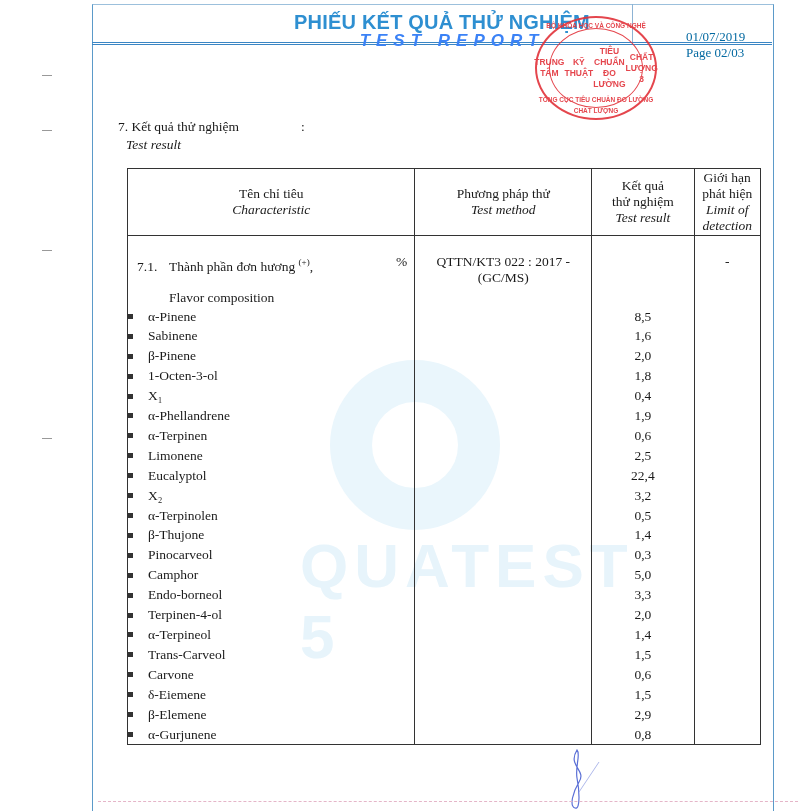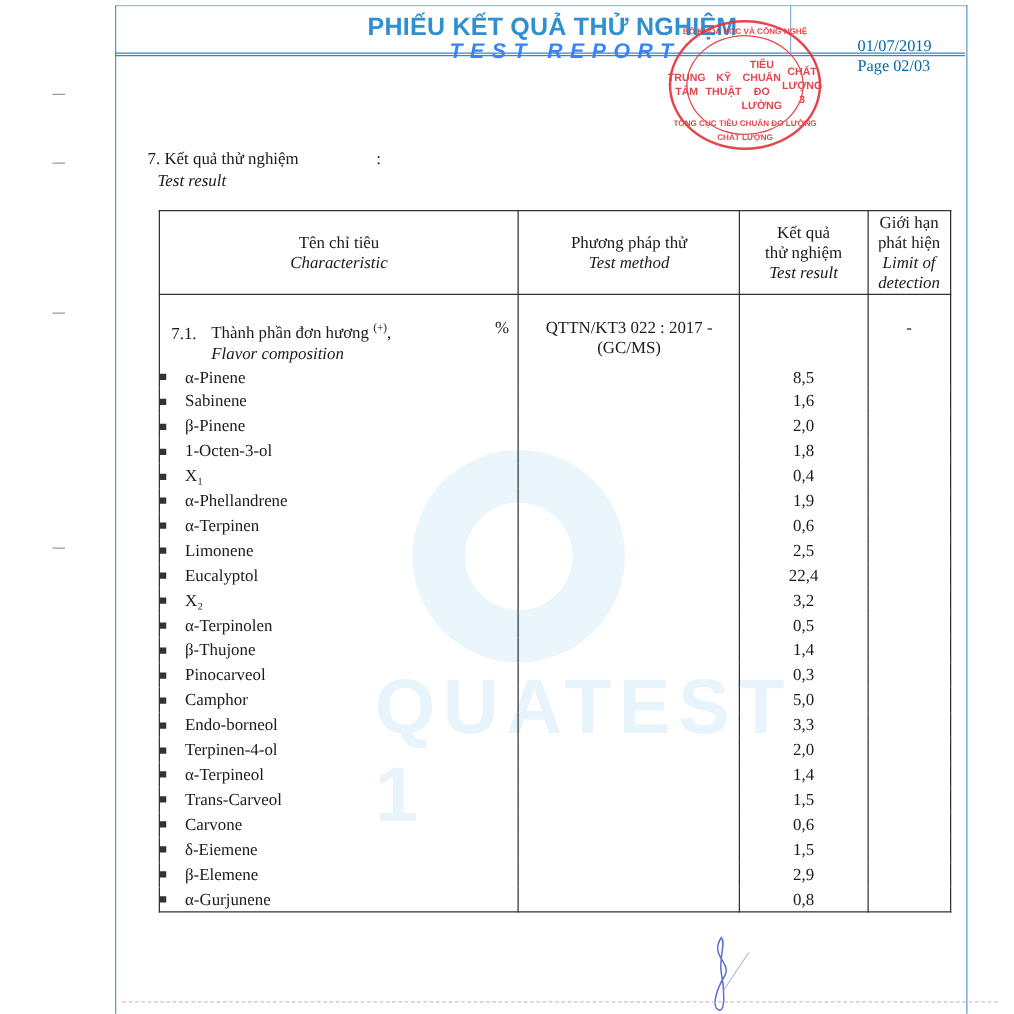--- a/index.html
+++ b/index.html
@@ -88,21 +88,21 @@
     table.results thead th .en { font-style: italic; }
     table.results tbody tr:last-child td { border-bottom: 1px solid #333; }
     .col-char { width: 278px; margin-top: 20px; }
     .col-method { width: 170px; }
     .col-result { width: 97px; }
     .col-lod { width: 62px; }
     .group-row td { padding-top: 18px; }
     .group-head { position: relative; padding-left: 8px; line-height: 16px; }
     .group-head .num { display: inline-block; width: 32px; }
     .group-head .unit { position: absolute; right: 6px; top: 0; }
-    .group-head .en { font-style: italic; padding-left: 32px; display: block; }
+    .group-head .en { padding-left: 32px; display: block; margin-top: 15px; }
     .method-text { text-align: center; line-height: 16px; }
     .lod-text { text-align: center; }
     .item-row td { line-height: 19.9px; height: 19.9px; padding: 0; }
     .item-name { padding-left: 20px; }
     .bullet {
       display: inline-block; width: 5px; height: 5px; background: #333;
       margin-right: 15px; vertical-align: middle; position: relative; top: -1px;
     }
     .item-value { text-align: center; }
     .signature {
@@ -142,21 +142,21 @@
   <div class="ring-top">BỘ KHOA HỌC VÀ CÔNG NGHỆ</div>
   <div>TRUNG TÂM</div>
   <div>KỸ THUẬT</div>
   <div>TIÊU CHUẨN ĐO LƯỜNG</div>
   <div>CHẤT LƯỢNG 3</div>
   <div class="ring-bottom">TỔNG CỤC TIÊU CHUẨN ĐO LƯỜNG CHẤT LƯỢNG</div>
 </div>
 
 <div class="watermark">
   <div class="circle"></div>
-  <div class="text">QUATEST 1</div>
+  <div class="text">QUATEST 5</div>
 </div>
 
 <div class="section-title">
   <div>7. Kết quả thử nghiệm</div>
   <span class="colon">:</span>
   <div class="en">Test result</div>
 </div>
 
 <table class="results">
   <thead>

